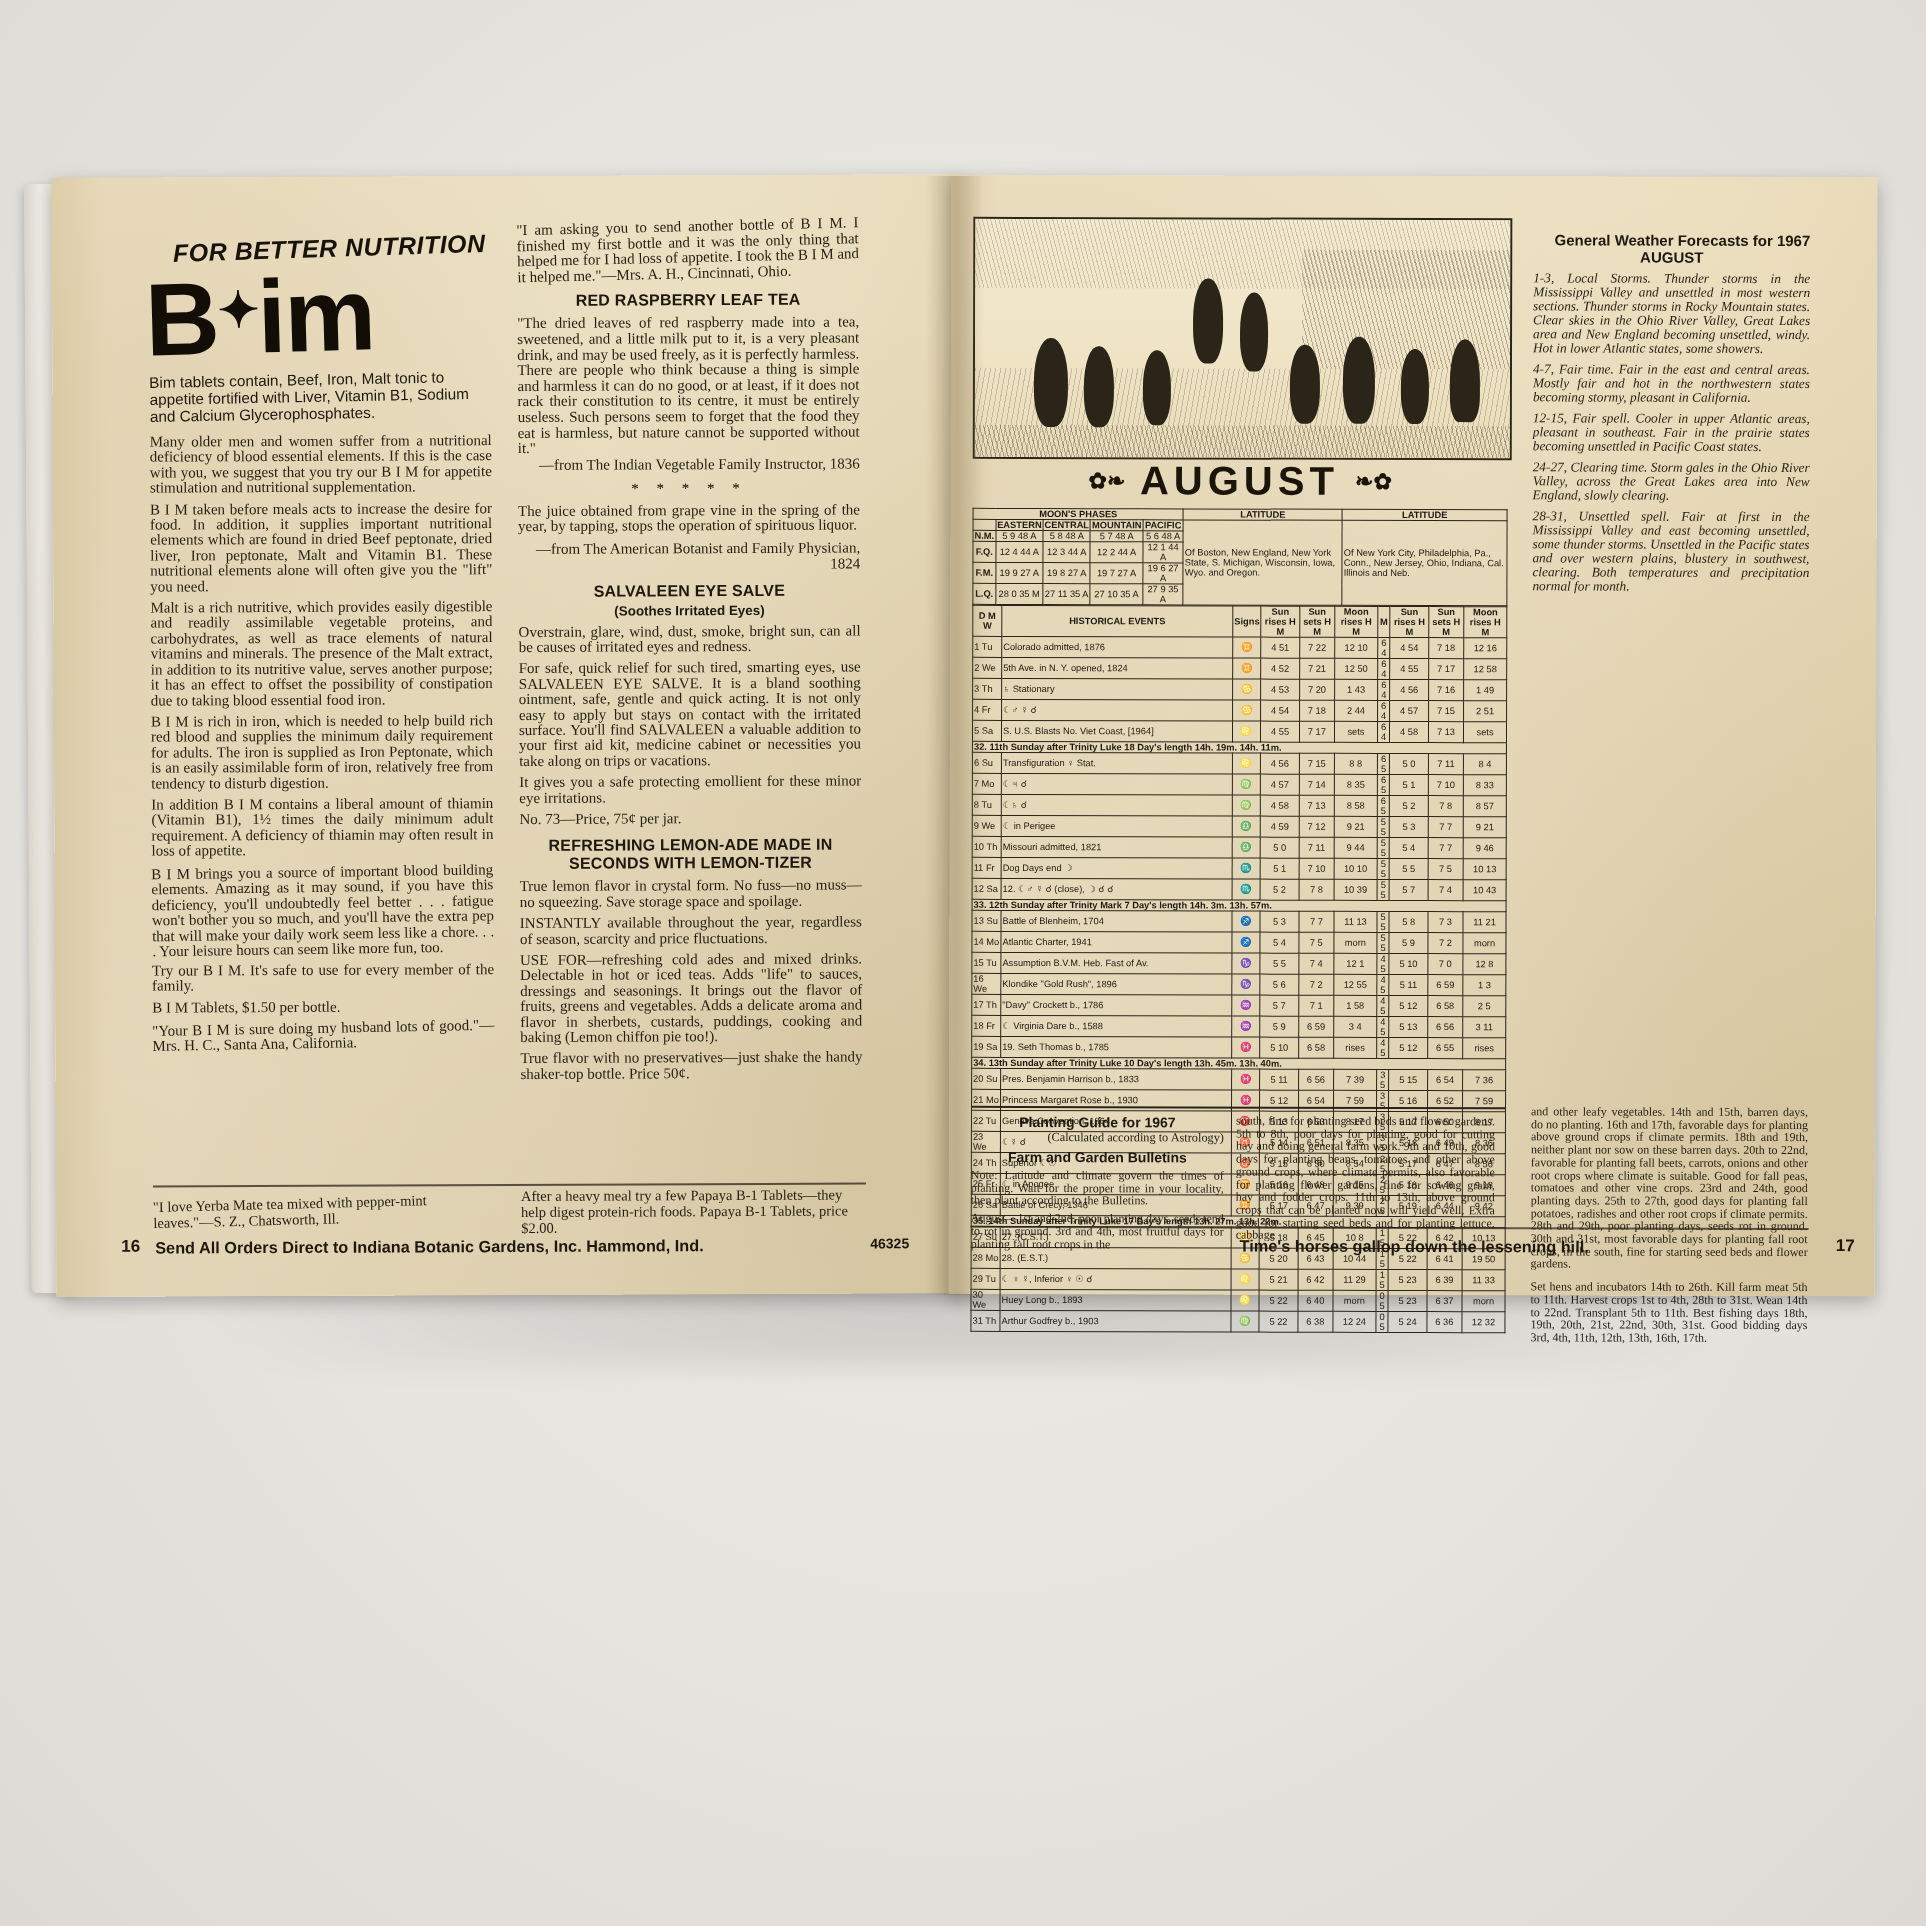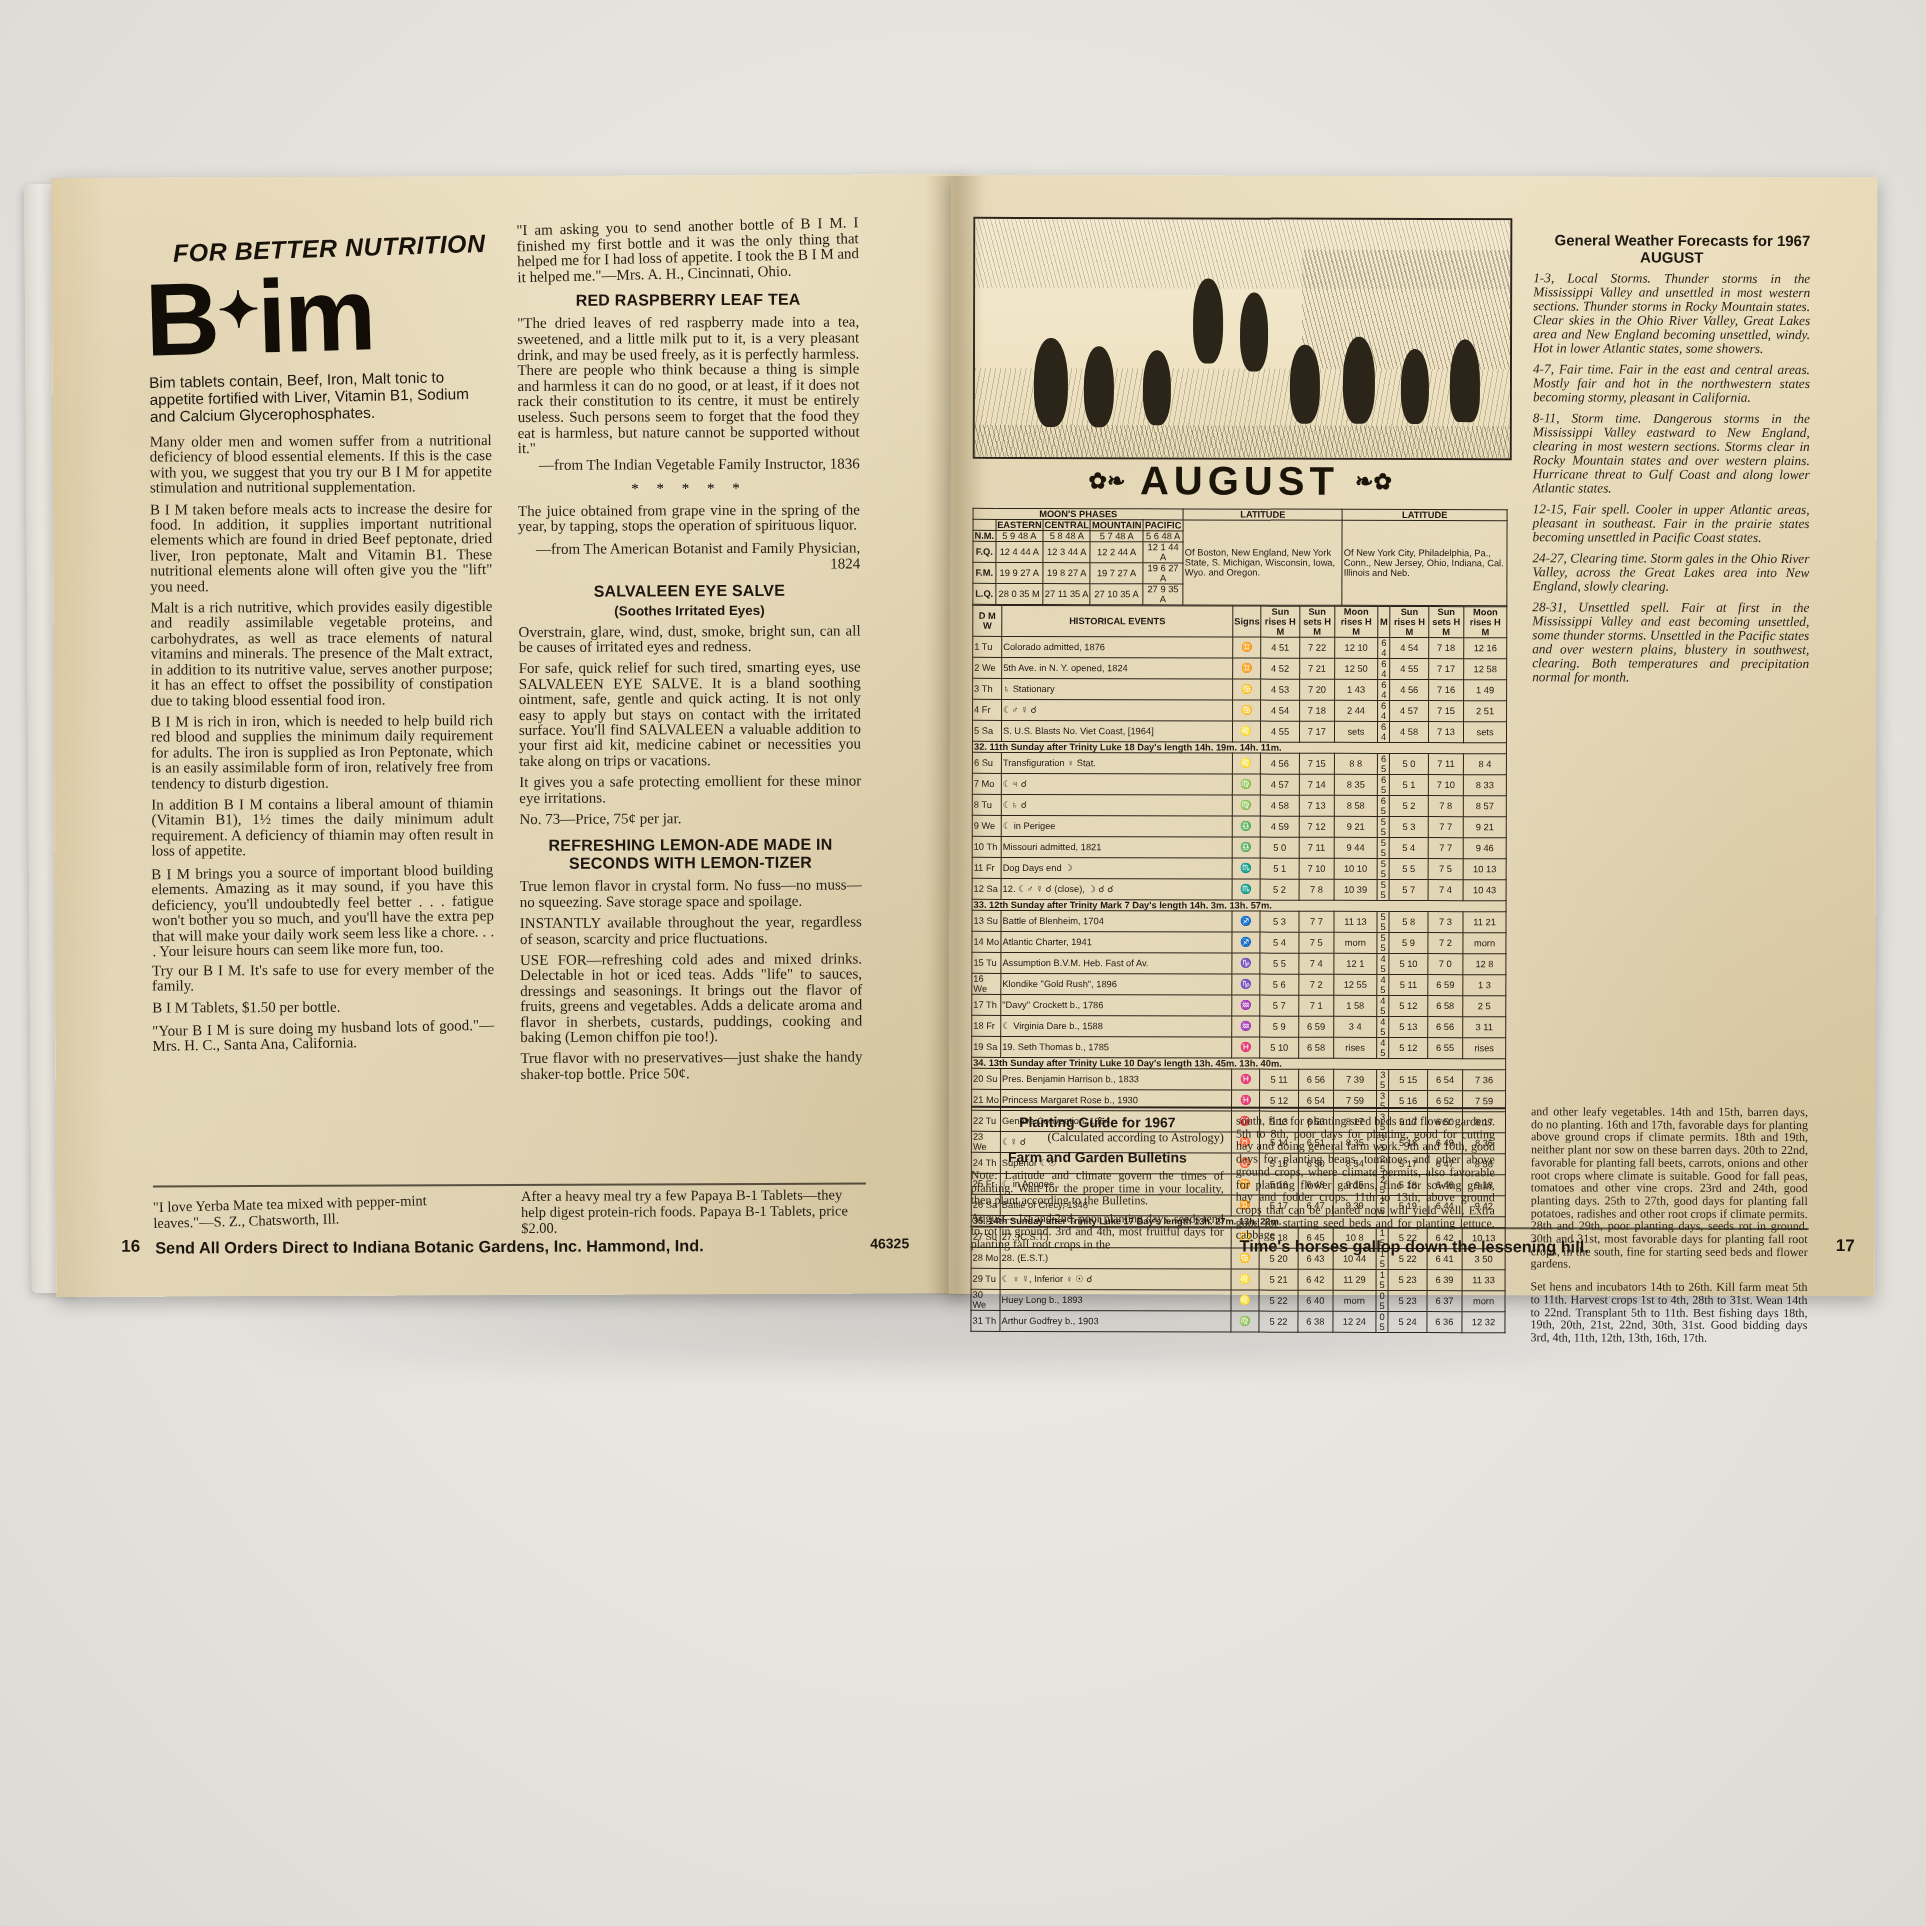--- a/index.html
+++ b/index.html
@@ -210,21 +210,20 @@
         <span>AUGUST</span>
         <span class="mt-orn">❧✿</span>
       </div>
 
       <div id="r-weather">
         <div class="wx-title">General Weather Forecasts for 1967</div>
         <div class="wx-month">AUGUST</div>
         <div class="wx-body">
           <p>1-3, Local Storms. Thunder storms in the Mississippi Valley and unsettled in most western sections. Thunder storms in Rocky Mountain states. Clear skies in the Ohio River Valley, Great Lakes area and New England becoming unsettled, windy. Hot in lower Atlantic states, some showers.</p>
           <p>4-7, Fair time. Fair in the east and central areas. Mostly fair and hot in the northwestern states becoming stormy, pleasant in California.</p>
-          <p>8-11, Storm time. Dangerous storms in the Mississippi Valley eastward to New England, clearing in most western sections. Storms clear in Rocky Mountain states and over western plains. Hurricane threat to Gulf Coast and along lower Atlantic states.</p>
           <p>12-15, Fair spell. Cooler in upper Atlantic areas, pleasant in southeast. Fair in the prairie states becoming unsettled in Pacific Coast states.</p>
           <p>24-27, Clearing time. Storm gales in the Ohio River Valley, across the Great Lakes area into New England, slowly clearing.</p>
           <p>28-31, Unsettled spell. Fair at first in the Mississippi Valley and east becoming unsettled, some thunder storms. Unsettled in the Pacific states and over western plains, blustery in southwest, clearing. Both temperatures and precipitation normal for month.</p>
         </div>
       </div>
 
       <div id="cal">
         <table>
           <tbody>
               <tr>
@@ -627,21 +626,21 @@
               <tr>
                 <td class="tiny">28 Mo</td>
                 <td class="evt">28. (E.S.T.)</td>
                 <td class="tiny num">♋</td>
                 <td class="tiny num">5  20</td>
                 <td class="tiny num">6  43</td>
                 <td class="tiny num">10  44</td>
                 <td class="tiny num">1  5</td>
                 <td class="tiny num">5  22</td>
                 <td class="tiny num">6  41</td>
-                <td class="tiny num">3  50</td>
+                <td class="tiny num">19  50</td>
               </tr>
               <tr>
                 <td class="tiny">29 Tu</td>
                 <td class="evt">☾ ♀ ☿, Inferior ♀ ☉ ☌</td>
                 <td class="tiny num">♌</td>
                 <td class="tiny num">5  21</td>
                 <td class="tiny num">6  42</td>
                 <td class="tiny num">11  29</td>
                 <td class="tiny num">1  5</td>
                 <td class="tiny num">5  23</td>

